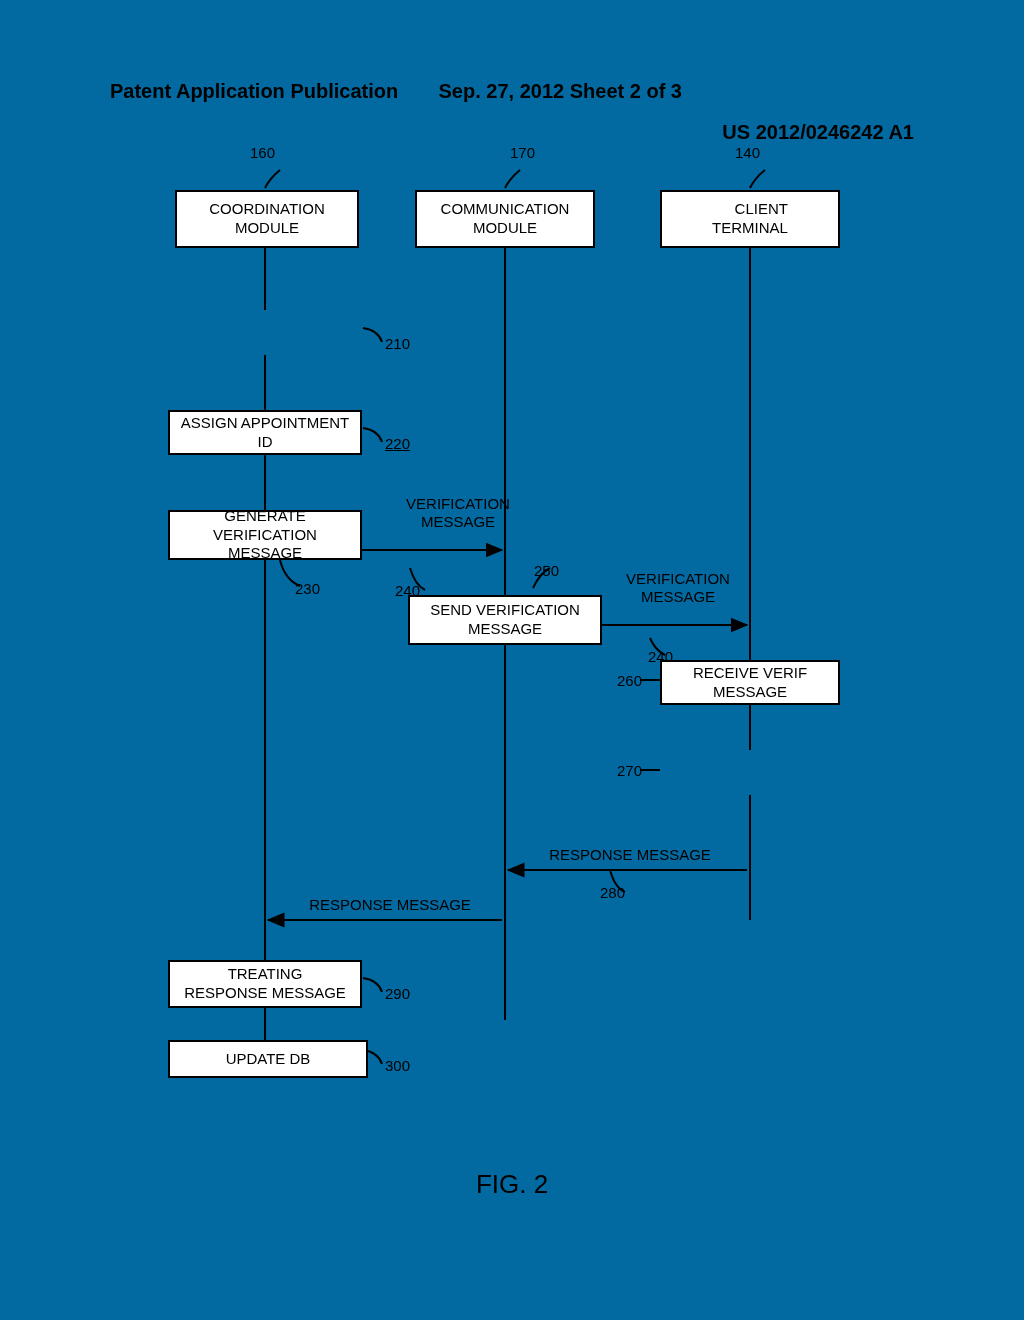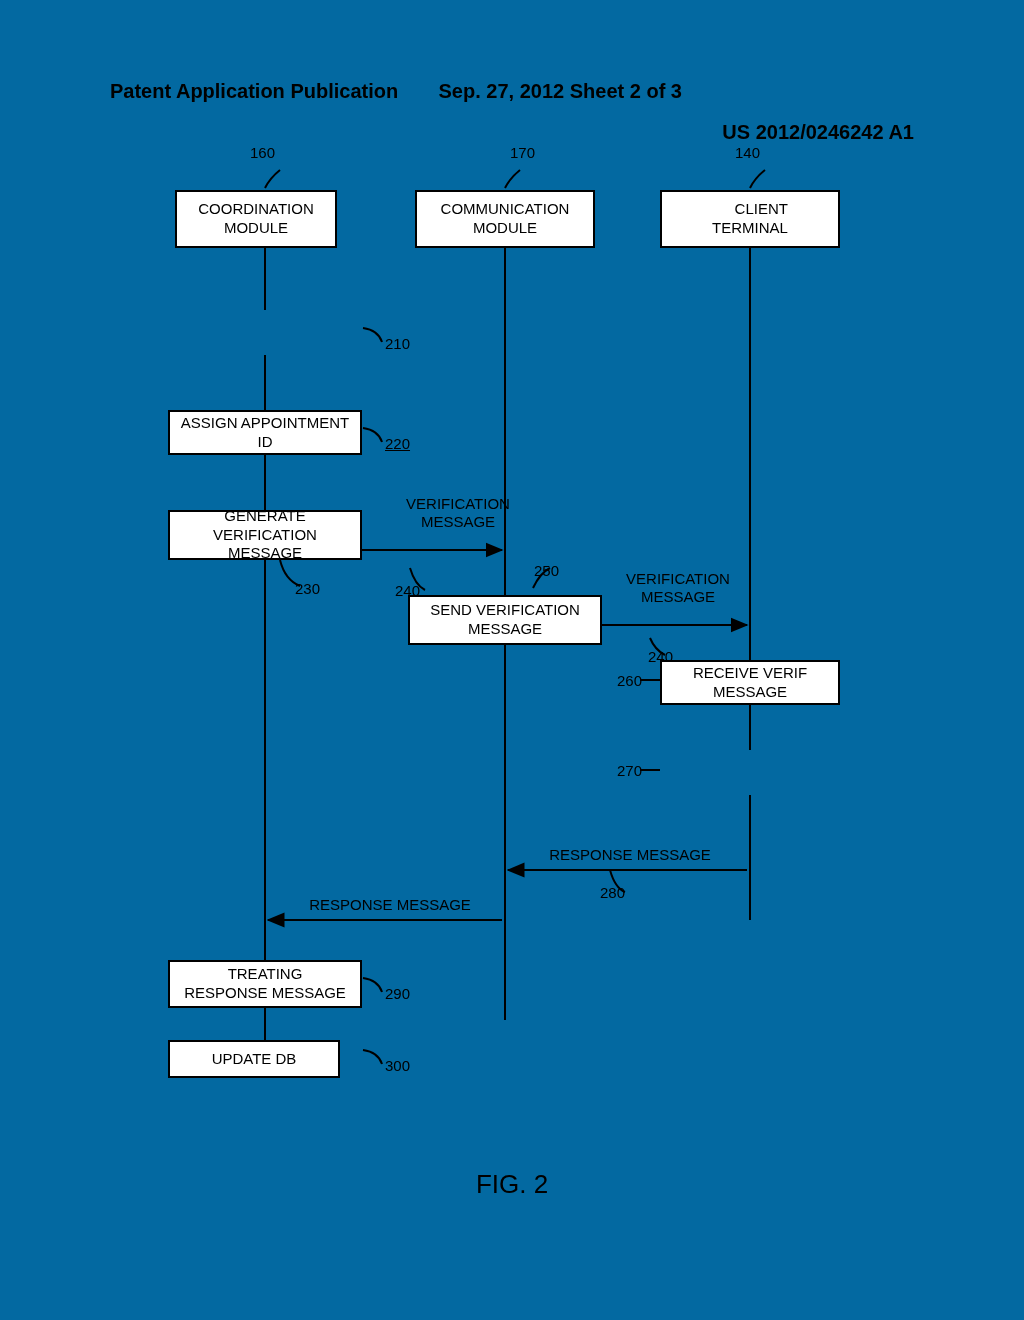--- a/index.html
+++ b/index.html
@@ -133,21 +133,21 @@
 
       <line x1="627" y1="720" x2="388" y2="720" stroke="#000" stroke-width="2" marker-end="url(#arrow)"></line>
 
       <line x1="382" y1="770" x2="148" y2="770" stroke="#000" stroke-width="2" marker-end="url(#arrow)"></line>
     </svg>
 
     <div class="lbl" style="left:130px; top:-6px;">160</div>
     <div class="lbl" style="left:390px; top:-6px;">170</div>
     <div class="lbl" style="left:615px; top:-6px;">140</div>
 
-    <div class="box" style="left:55px; top:40px; width:162px; height:58px;">COORDINATION<br>MODULE</div>
+    <div class="box" style="left:55px; top:40px; width:184px; height:58px;">COORDINATION<br>MODULE</div>
     <div class="box" style="left:295px; top:40px; width:180px; height:58px;">COMMUNICATION<br>MODULE</div>
     <div class="box" style="left:540px; top:40px; width:180px; height:58px;text-align:right;">CLIENT<br>TERMINAL</div>
 
     <div class="lbl" style="left:265px; top:185px;">210</div>
 
     <div class="box" style="left:48px; top:260px; width:194px; height:45px;">ASSIGN APPOINTMENT<br>ID</div>
     <div class="lbl" style="left:265px; top:285px;text-decoration:underline;">220</div>
 
     <div class="box" style="left:48px; top:360px; width:194px; height:50px;">GENERATE VERIFICATION<br>MESSAGE</div>
     <div class="lbl" style="left:175px; top:430px;">230</div>
@@ -167,19 +167,19 @@
     <div class="lbl" style="left:497px; top:612px;">270</div>
 
     <div class="lbl" style="left:420px; top:696px; width:180px;">RESPONSE MESSAGE</div>
     <div class="lbl" style="left:480px; top:734px;">280</div>
 
     <div class="lbl" style="left:180px; top:746px; width:180px;">RESPONSE MESSAGE</div>
 
     <div class="box" style="left:48px; top:810px; width:194px; height:48px;">TREATING<br>RESPONSE MESSAGE</div>
     <div class="lbl" style="left:265px; top:835px;">290</div>
 
-    <div class="box" style="left:48px; top:890px; width:172px; height:38px;">UPDATE DB</div>
+    <div class="box" style="left:48px; top:890px; width:200px; height:38px;">UPDATE DB</div>
     <div class="lbl" style="left:265px; top:907px;">300</div>
 
   </div>
 
   <div class="fig-label">FIG. 2</div>
 </div>
 
 </body></html>

